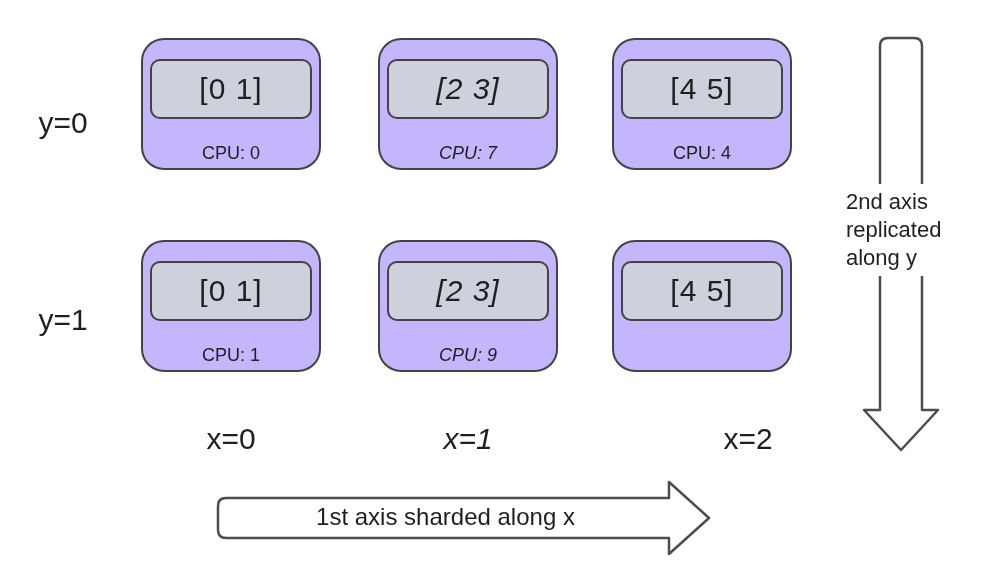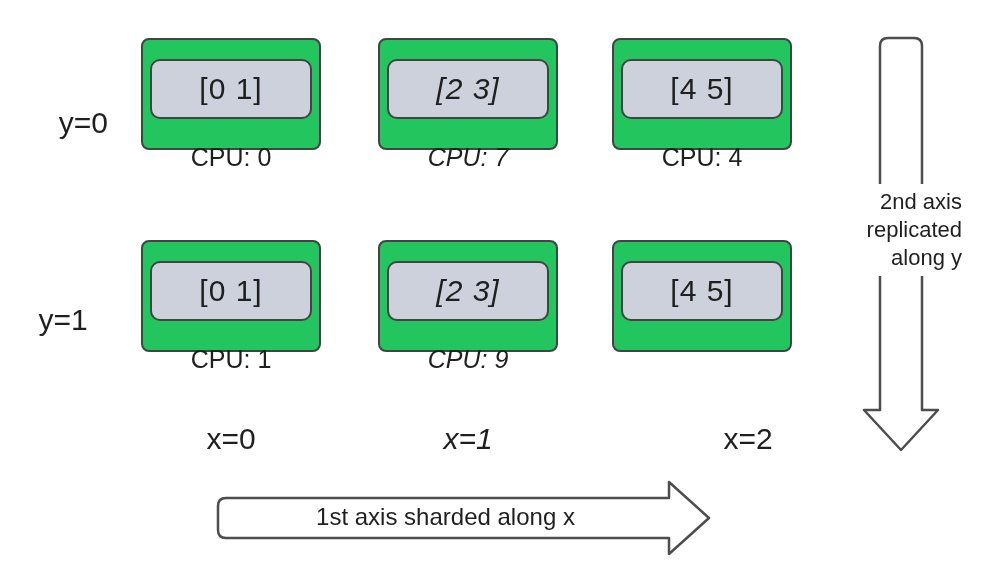--- a/index.html
+++ b/index.html
@@ -18,25 +18,25 @@
   }
   .arrow-layer {
     position: absolute;
     left: 0; top: 0;
     width: 994px; height: 578px;
   }
   
   .device {
     position: absolute;
     width: 180px;
-    height: 112px;
+    height: 132px;
     box-sizing: border-box;
-    background: #22c55e;
+    background: #c4b5fd;
     border: 2.5px solid var(--box-border, #434343);
-    border-radius: 8px;
+    border-radius: 23px;
   }
   .device .shard {
     position: absolute;
     left: 7px;
     right: 7px;
     top: 19px;
     height: 60px;
     box-sizing: border-box;
     background: var(--shard-fill, #ccd1dc);
     border: 2.5px solid var(--box-border, #434343);
@@ -46,37 +46,37 @@
     justify-content: center;
     font-size: 30px;
     letter-spacing: 1px;
   }
   .device .cpu {
     position: absolute;
     left: 0;
     right: 0;
     top: 103px;
     text-align: center;
-    font-size: 25px;
+    font-size: 18px;
   }
   
   .c0 { left: 141px; }
   .c1 { left: 378px; font-style: italic; }
   .c2 { left: 612px; padding-left: 46px; }
   .r0 { top: 38px; }
   .r1 { top: 240px; }
 
   .row-label {
     position: absolute;
     left: 18px;
     width: 90px;
     text-align: center;
     font-size: 30px;
   }
-  .row-label.r0 { top: 106px; text-align: right; }
+  .row-label.r0 { top: 106px; }
   .row-label.r1 { top: 303px; }
 
   .col-label {
     position: absolute;
     top: 403px;
     width: 180px;
     text-align: center;
     font-size: 30px;
     margin-top: 19px;
   }
@@ -87,21 +87,21 @@
     width: 455px;
     top: 503px;
     text-align: center;
     font-size: 24px;
   }
   .y-arrow-label {
     position: absolute;
     left: 846px;
     width: 116px;
     top: 184px;
-    text-align: right;
+    text-align: left;
     font-size: 22px;
     line-height: 28px;
     background: var(--background, #ffffff);
     padding: 4px 0;
   }
 </style>
 </head>
 <body>
 
 <div class="canvas">

